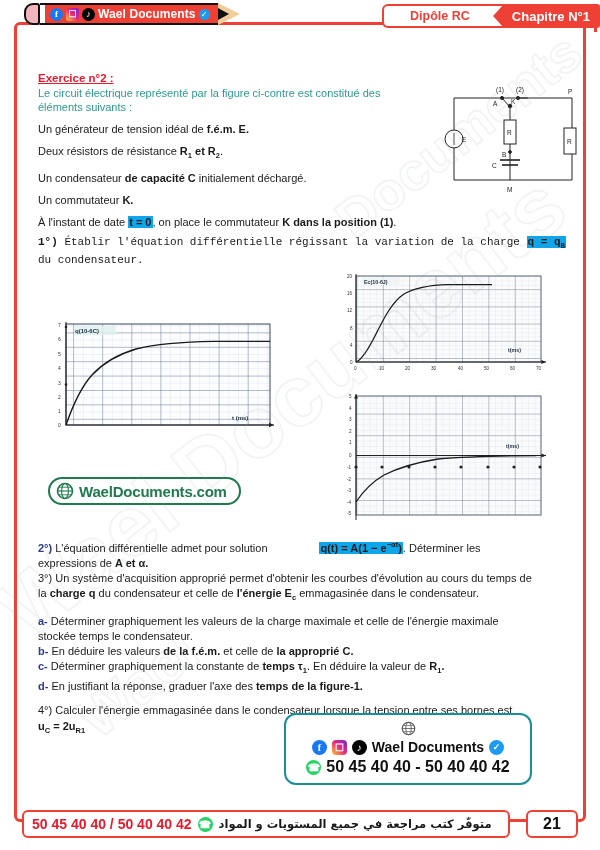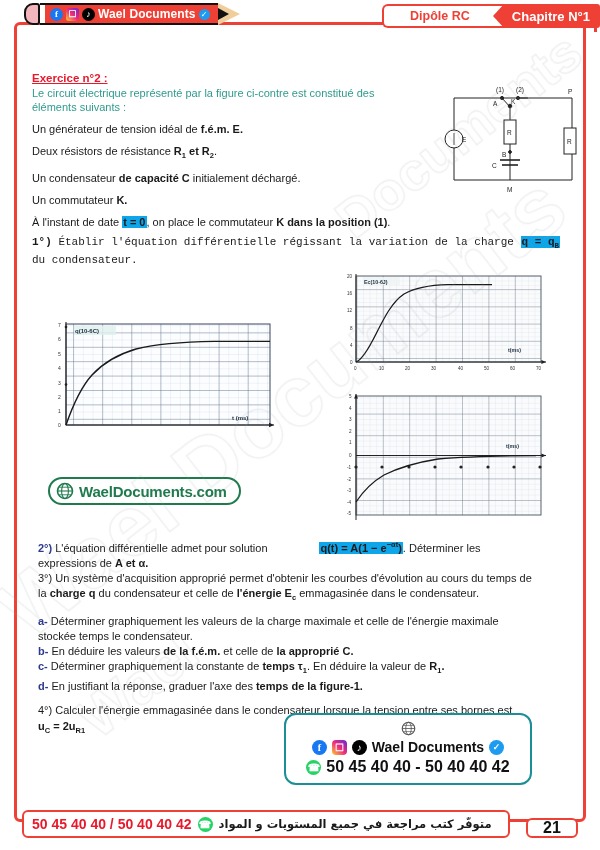--- a/index.html
+++ b/index.html
@@ -121,21 +121,21 @@
   }
   .tab-connector {
     position: absolute;
     right: 3px; top: 16px;
     width: 3px; height: 16px;
     background: #ef4036;
     z-index: 19;
   }
 
   
-  .content { position: absolute; left: 32px; top: 72px; width: 530px; }
+  .content { position: absolute; left: 38px; top: 72px; width: 530px; }
 
   .ex-title {
     color: #e8192c; font-weight: bold; font-size: 11.5px;
     text-decoration: underline; margin-bottom: 2px;
   }
   .teal { color: #2e9b8f; font-size: 11px; line-height: 14px; }
   p.line { font-size: 11px; color: #1a1a1a; line-height: 14px; margin-top: 8px; }
   p.tight { margin-top: 6px; font-family: Liberation Mono, monospace; }
   b { font-weight: bold; }
   .hl { background: #0ea5e9; padding: 0 1px; font-weight: bold; }
@@ -213,21 +213,21 @@
   .footer-ar {
     font-size: 11.5px; font-weight: bold; color: #1a1a1a;
     font-family: "DejaVu Sans", sans-serif;
   }
   .footer-nums {
     font-size: 14px; font-weight: bold; color: #e8192c;
     direction: ltr;
   }
   .page-num {
     position: absolute; right: 22px; bottom: 12px;
-    width: 52px; height: 20px;
+    width: 52px; height: 28px;
     border: 2.5px solid #ef4036;
     border-radius: 6px;
     display:flex; align-items:center; justify-content:center;
     font-size: 16px; font-weight: bold; color: #111;
     background: #fff;
   }
 
   
   .watermark {
     position: absolute; left: 0; top: 0; width: 600px; height: 850px;

